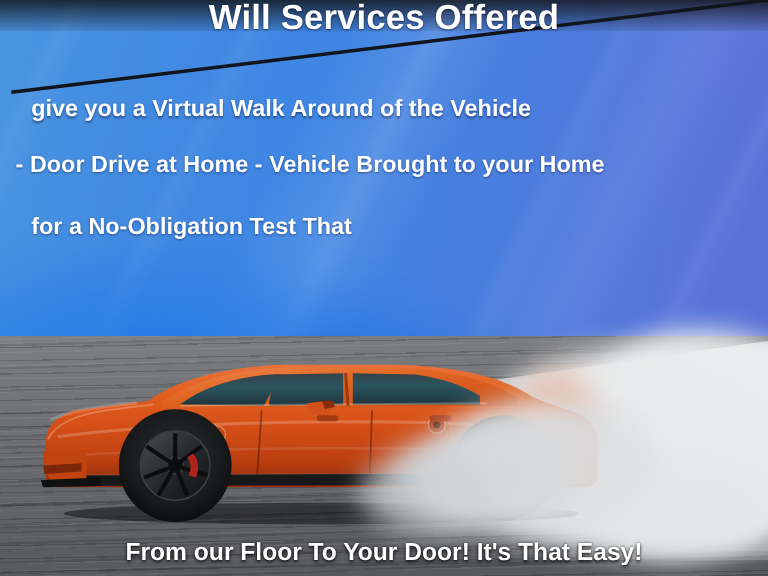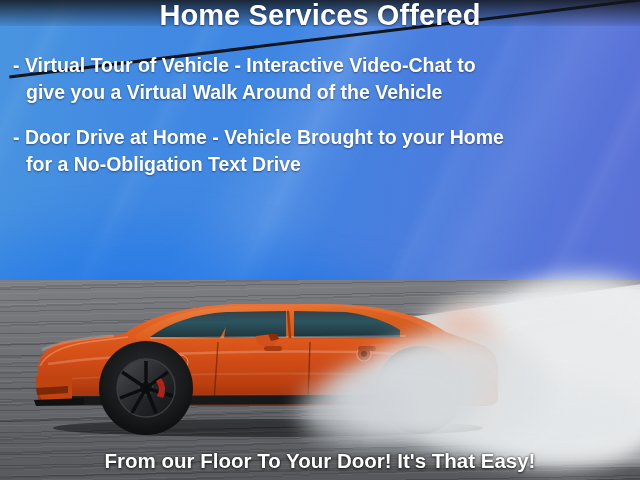--- a/index.html
+++ b/index.html
@@ -106,21 +106,21 @@
     font-size:29px;font-weight:bold;color:#fff;letter-spacing:.1px;
     font-stretch:condensed;
     text-shadow:0 1px 2px rgba(0,0,30,.45), 0 0 1px rgba(0,0,40,.5);
     white-space:nowrap;
   }
   .bullets{position:absolute;left:0;right:0;top:52px;}
   .bullet{color:#fff;font-weight:bold;font-size:19.5px;line-height:26.5px;
     font-stretch:condensed;
     text-shadow:0 1px 2px rgba(0,0,40,.45);
     margin:0 0 19px 0;padding-left:14px;text-indent:-1px;}
-  .bullet .l2{display:block;padding-left:13px;}
+  .bullet .l2{display:block;padding-left:13px;margin-top:26px;}
   .tagline{position:absolute;left:0;right:0;bottom:7px;text-align:center;
     color:#fff;font-weight:bold;font-size:20.5px;font-stretch:condensed;
     text-shadow:0 1px 3px rgba(0,0,0,.75), 0 0 2px rgba(0,0,0,.6);
     white-space:nowrap;}
 </style>
 </head>
 <body>
 
 <div id="stage">
 
@@ -262,28 +262,27 @@
   <div class="smoke-wrap">
     <div class="smoke-tint2"></div>
     <div class="smoke-tint"></div>
     <div class="smoke-dark1"></div>
     <div class="smoke-dark2"></div>
     <div class="smoke s3"></div>
     <div class="smoke s4"></div>
     <div class="smoke s7"></div>
   </div>
 
-  <div class="title">Home Services Offered</div>
+  <div class="title">Will Services Offered</div>
 
   <div class="bullets">
     <div class="bullet">
-      <span>- Virtual Tour of Vehicle - Interactive Video-Chat to</span>
       <span class="l2">give you a Virtual Walk Around of the Vehicle</span>
     </div>
     <div class="bullet">
       <span>- Door Drive at Home - Vehicle Brought to your Home</span>
-      <span class="l2">for a No-Obligation Text Drive</span>
+      <span class="l2">for a No-Obligation Test That</span>
     </div>
   </div>
 
   <div class="tagline">From our Floor To Your Door!  It's That Easy!</div>
 
 </div>
 
 </body></html>

